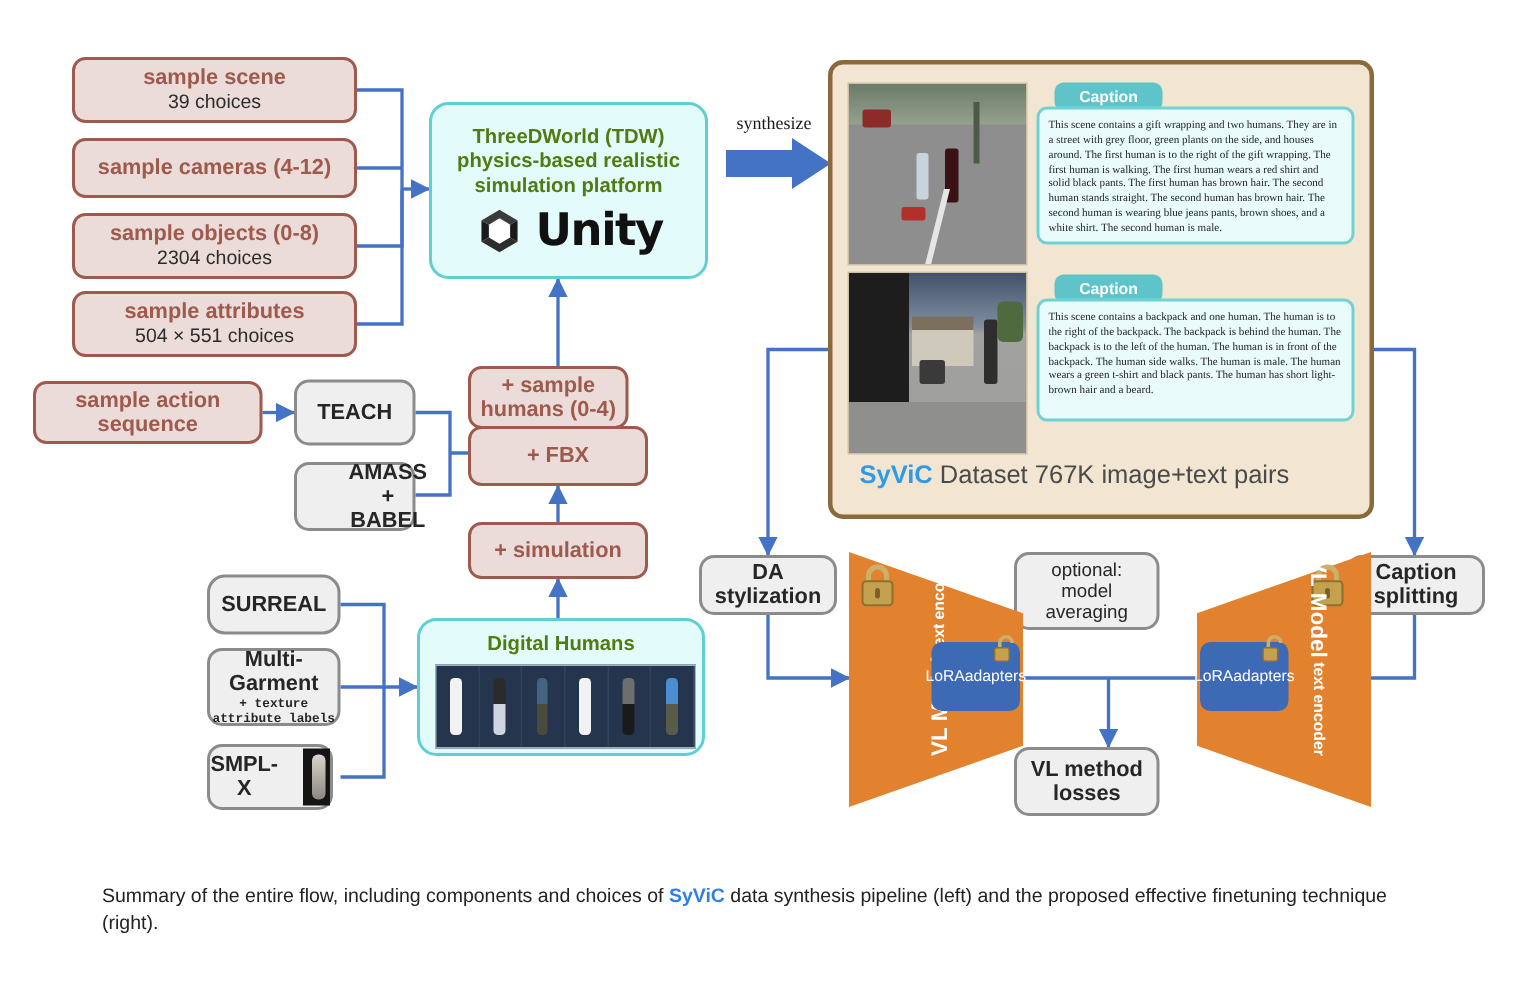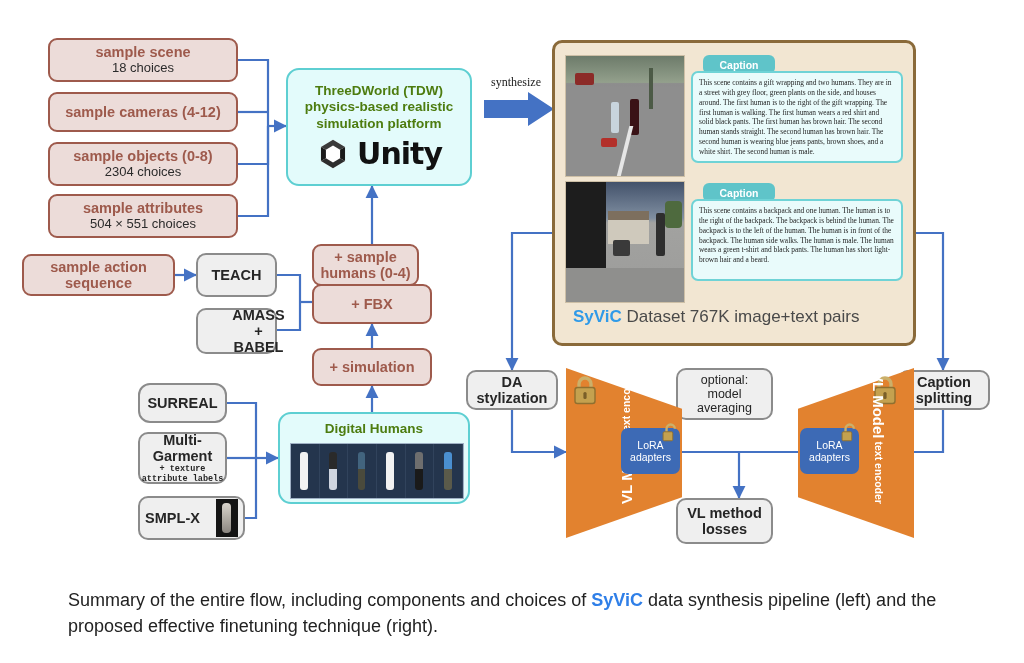--- a/index.html
+++ b/index.html
@@ -46,25 +46,25 @@
   #panelcap b{color:#2f9ae8;font-weight:bold;}
 
   
   .trap{position:absolute;background:#e2822f;}
   .trapL{clip-path:polygon(0% 0%,100% 24%,100% 76%,0% 100%);}
   .trapR{clip-path:polygon(0% 24%,100% 0%,100% 100%,0% 76%);}
   .vl{position:absolute;color:#fff;font-weight:bold;white-space:nowrap;}
   .vl .m{font-size:15px;}
   .vl .e{font-size:10.5px;}
   .lora{position:absolute;background:#3d6ab5;border-radius:7px;color:#fff;
-        font-size:10.5px;font-weight:normal;display:flex;flex-direction:column;
+        font-size:10.5px;font-weight:normal;display:flex;flex-direction:row;
         align-items:center;justify-content:center;line-height:1.18;text-align:center;}
 
   
-  #footer{position:absolute;font-size:18px;color:#222;line-height:1.42;}
+  #footer{position:absolute;font-size:13px;color:#222;line-height:1.42;}
   #footer b{color:#2f7fe8;font-weight:bold;}
 
   .dh{position:absolute;background:#24354d;display:flex;}
   .dh > div{flex:1;border-right:1px solid #31435c;position:relative;}
 </style>
 </head>
 <body>
 
 <div id="stage">
 
@@ -109,21 +109,21 @@
 
       <path d="M943,410 V452 H897" marker-end="url(#ah)"></path>
 
       <path d="M680,452 H798"></path>
       <path d="M739,452 V498" marker-end="url(#ah)"></path>
     </g>
   </svg>
 
   <div class="node pink" style="left:48px;top:38px;width:190px;height:44px;">
     <div>sample scene</div>
-    <div class="sub">18 choices</div>
+    <div class="sub">39 choices</div>
   </div>
 
   <div class="node pink" style="left:48px;top:92px;width:190px;height:40px;">
     <div>sample cameras (4-12)</div>
   </div>
 
   <div class="node pink" style="left:48px;top:142px;width:190px;height:44px;">
     <div>sample objects (0-8)</div>
     <div class="sub">2304 choices</div>
   </div>
@@ -186,21 +186,21 @@
   <div class="node grey" style="left:138px;top:383px;width:89px;height:40px;border-radius:12px;">
     <div>SURREAL</div>
   </div>
 
   <div class="node grey" style="left:138px;top:432px;width:89px;height:52px;">
     <div>Multi-</div>
     <div>Garment</div>
     <div class="tiny">+ texture attribute labels</div>
   </div>
 
-  <div class="node grey" style="left:138px;top:496px;width:107px;height:44px;flex-direction:row;gap:16px;">
+  <div class="node grey" style="left:138px;top:496px;width:84px;height:44px;flex-direction:row;gap:16px;">
     <span>SMPL-X</span>
     <span style="width:22px;height:38px;background:#141414;display:inline-block;position:relative;">
       <span style="position:absolute;left:6px;top:4px;width:9px;height:30px;
                    background:linear-gradient(#d9d4cc,#8b8680);border-radius:4px;"></span>
     </span>
   </div>
 
   <div class="node cyan" style="left:278px;top:412px;width:192px;height:92px;justify-content:flex-start;padding-top:7px;">
     <div class="ttl">Digital Humans</div>
     <div class="dh" style="left:10px;top:29px;width:172px;height:54px;border:1px solid #9fb0c4;">

